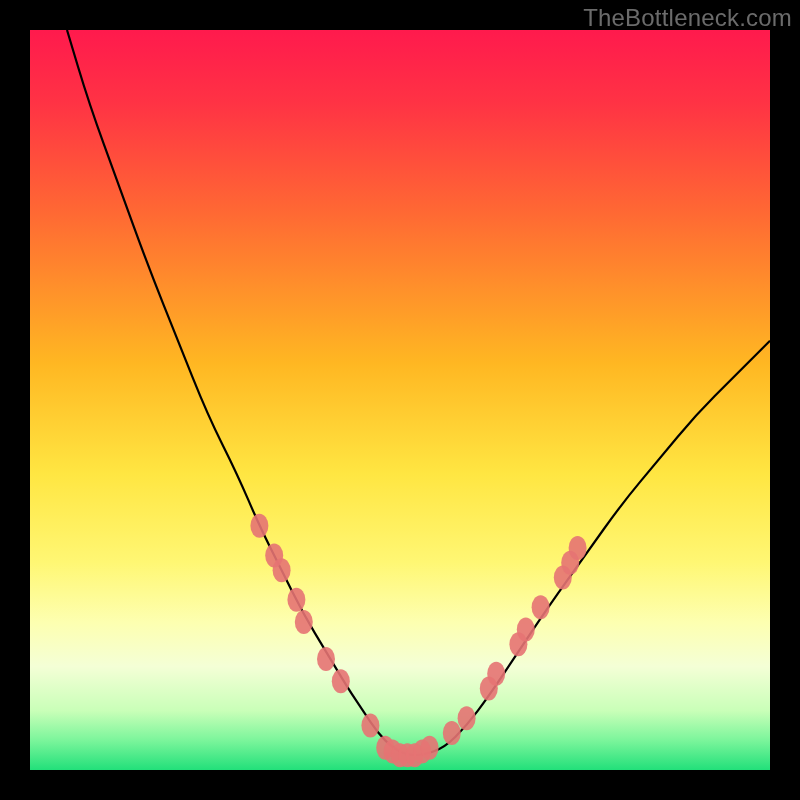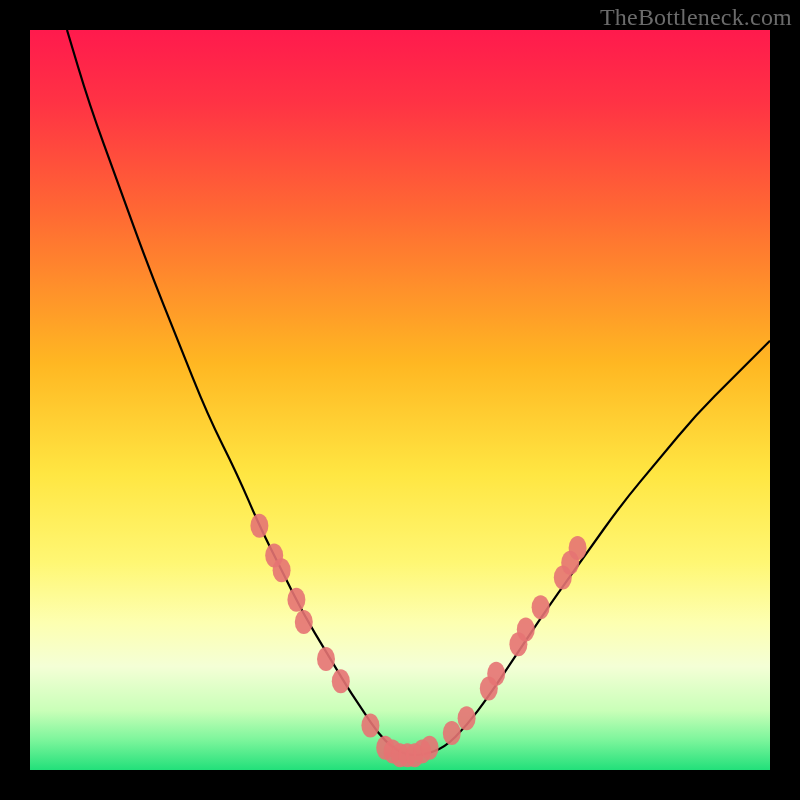--- a/index.html
+++ b/index.html
@@ -24,21 +24,21 @@
     top: 30px;
     width: 740px;
     height: 740px;
     overflow: hidden;
   }
   .watermark {
     position: absolute;
     top: 4px;
     right: 8px;
     color: #6b6b6b;
-    font-family: Liberation Serif, serif;
+    font-family: Liberation Sans, sans-serif;
     font-size: 24px;
     font-weight: 400;
     letter-spacing: 0.2px;
   }
   svg {
     display: block;
   }
 </style>
 </head>
 <body>

